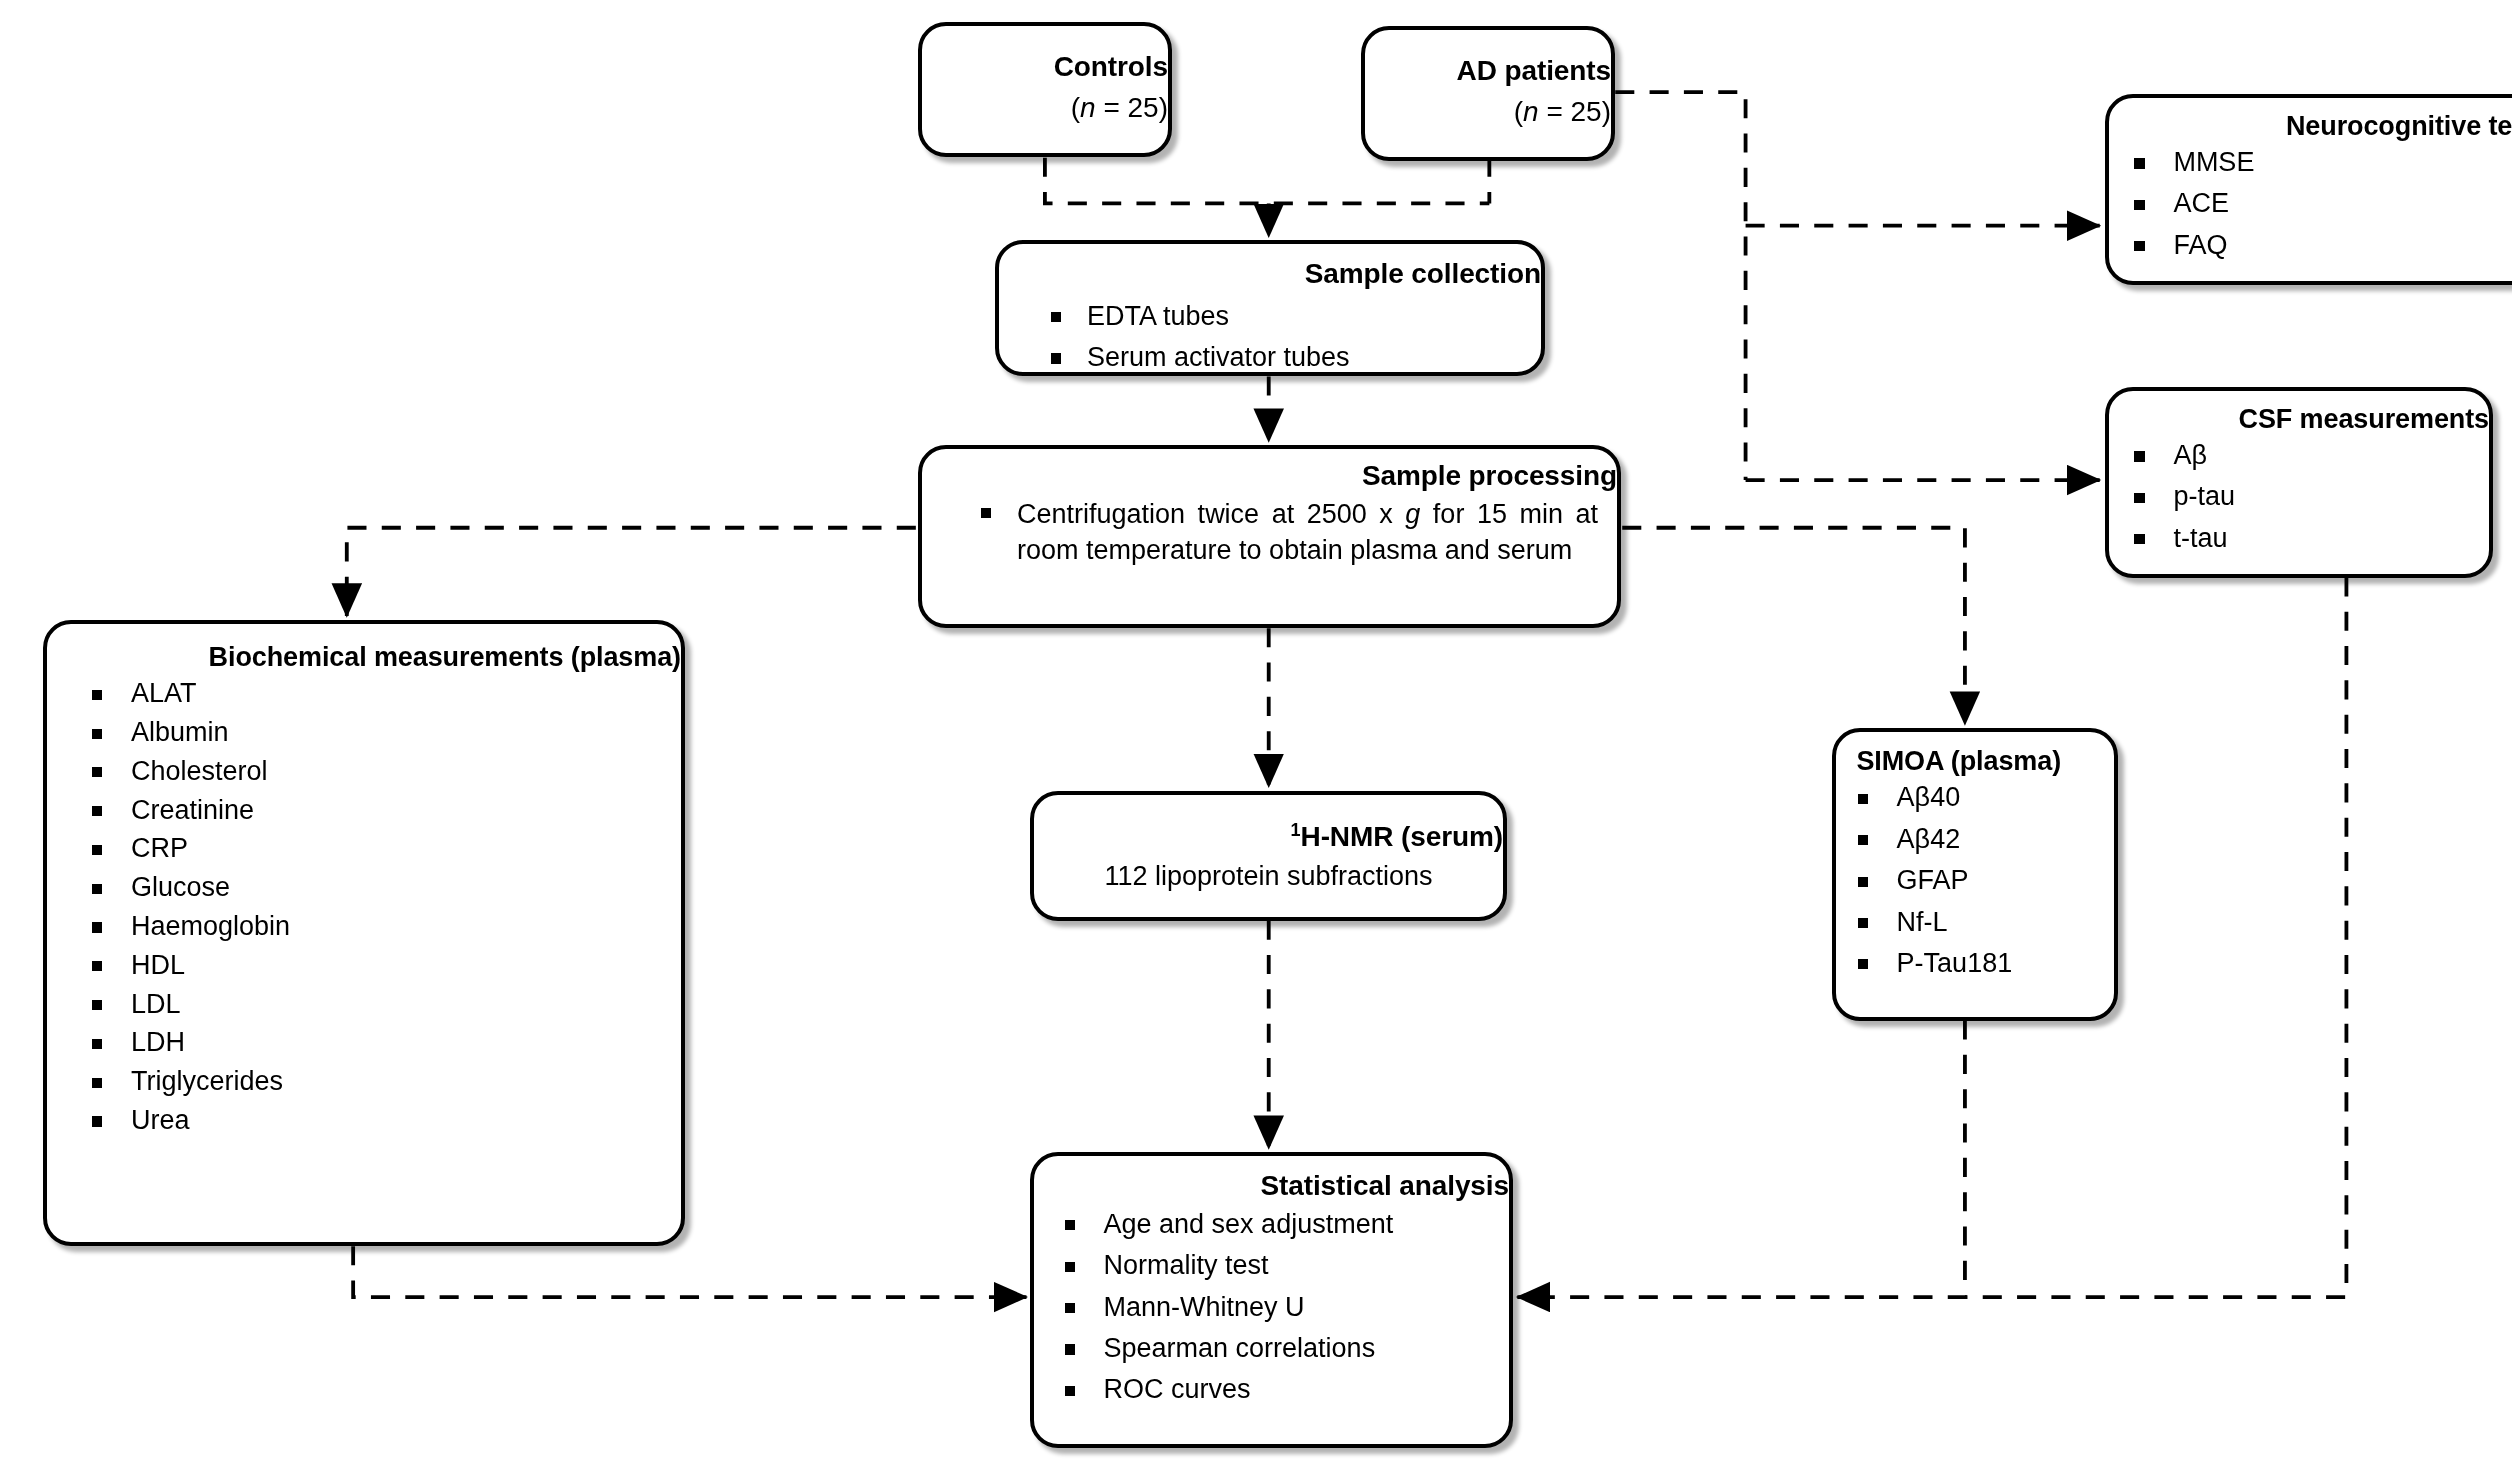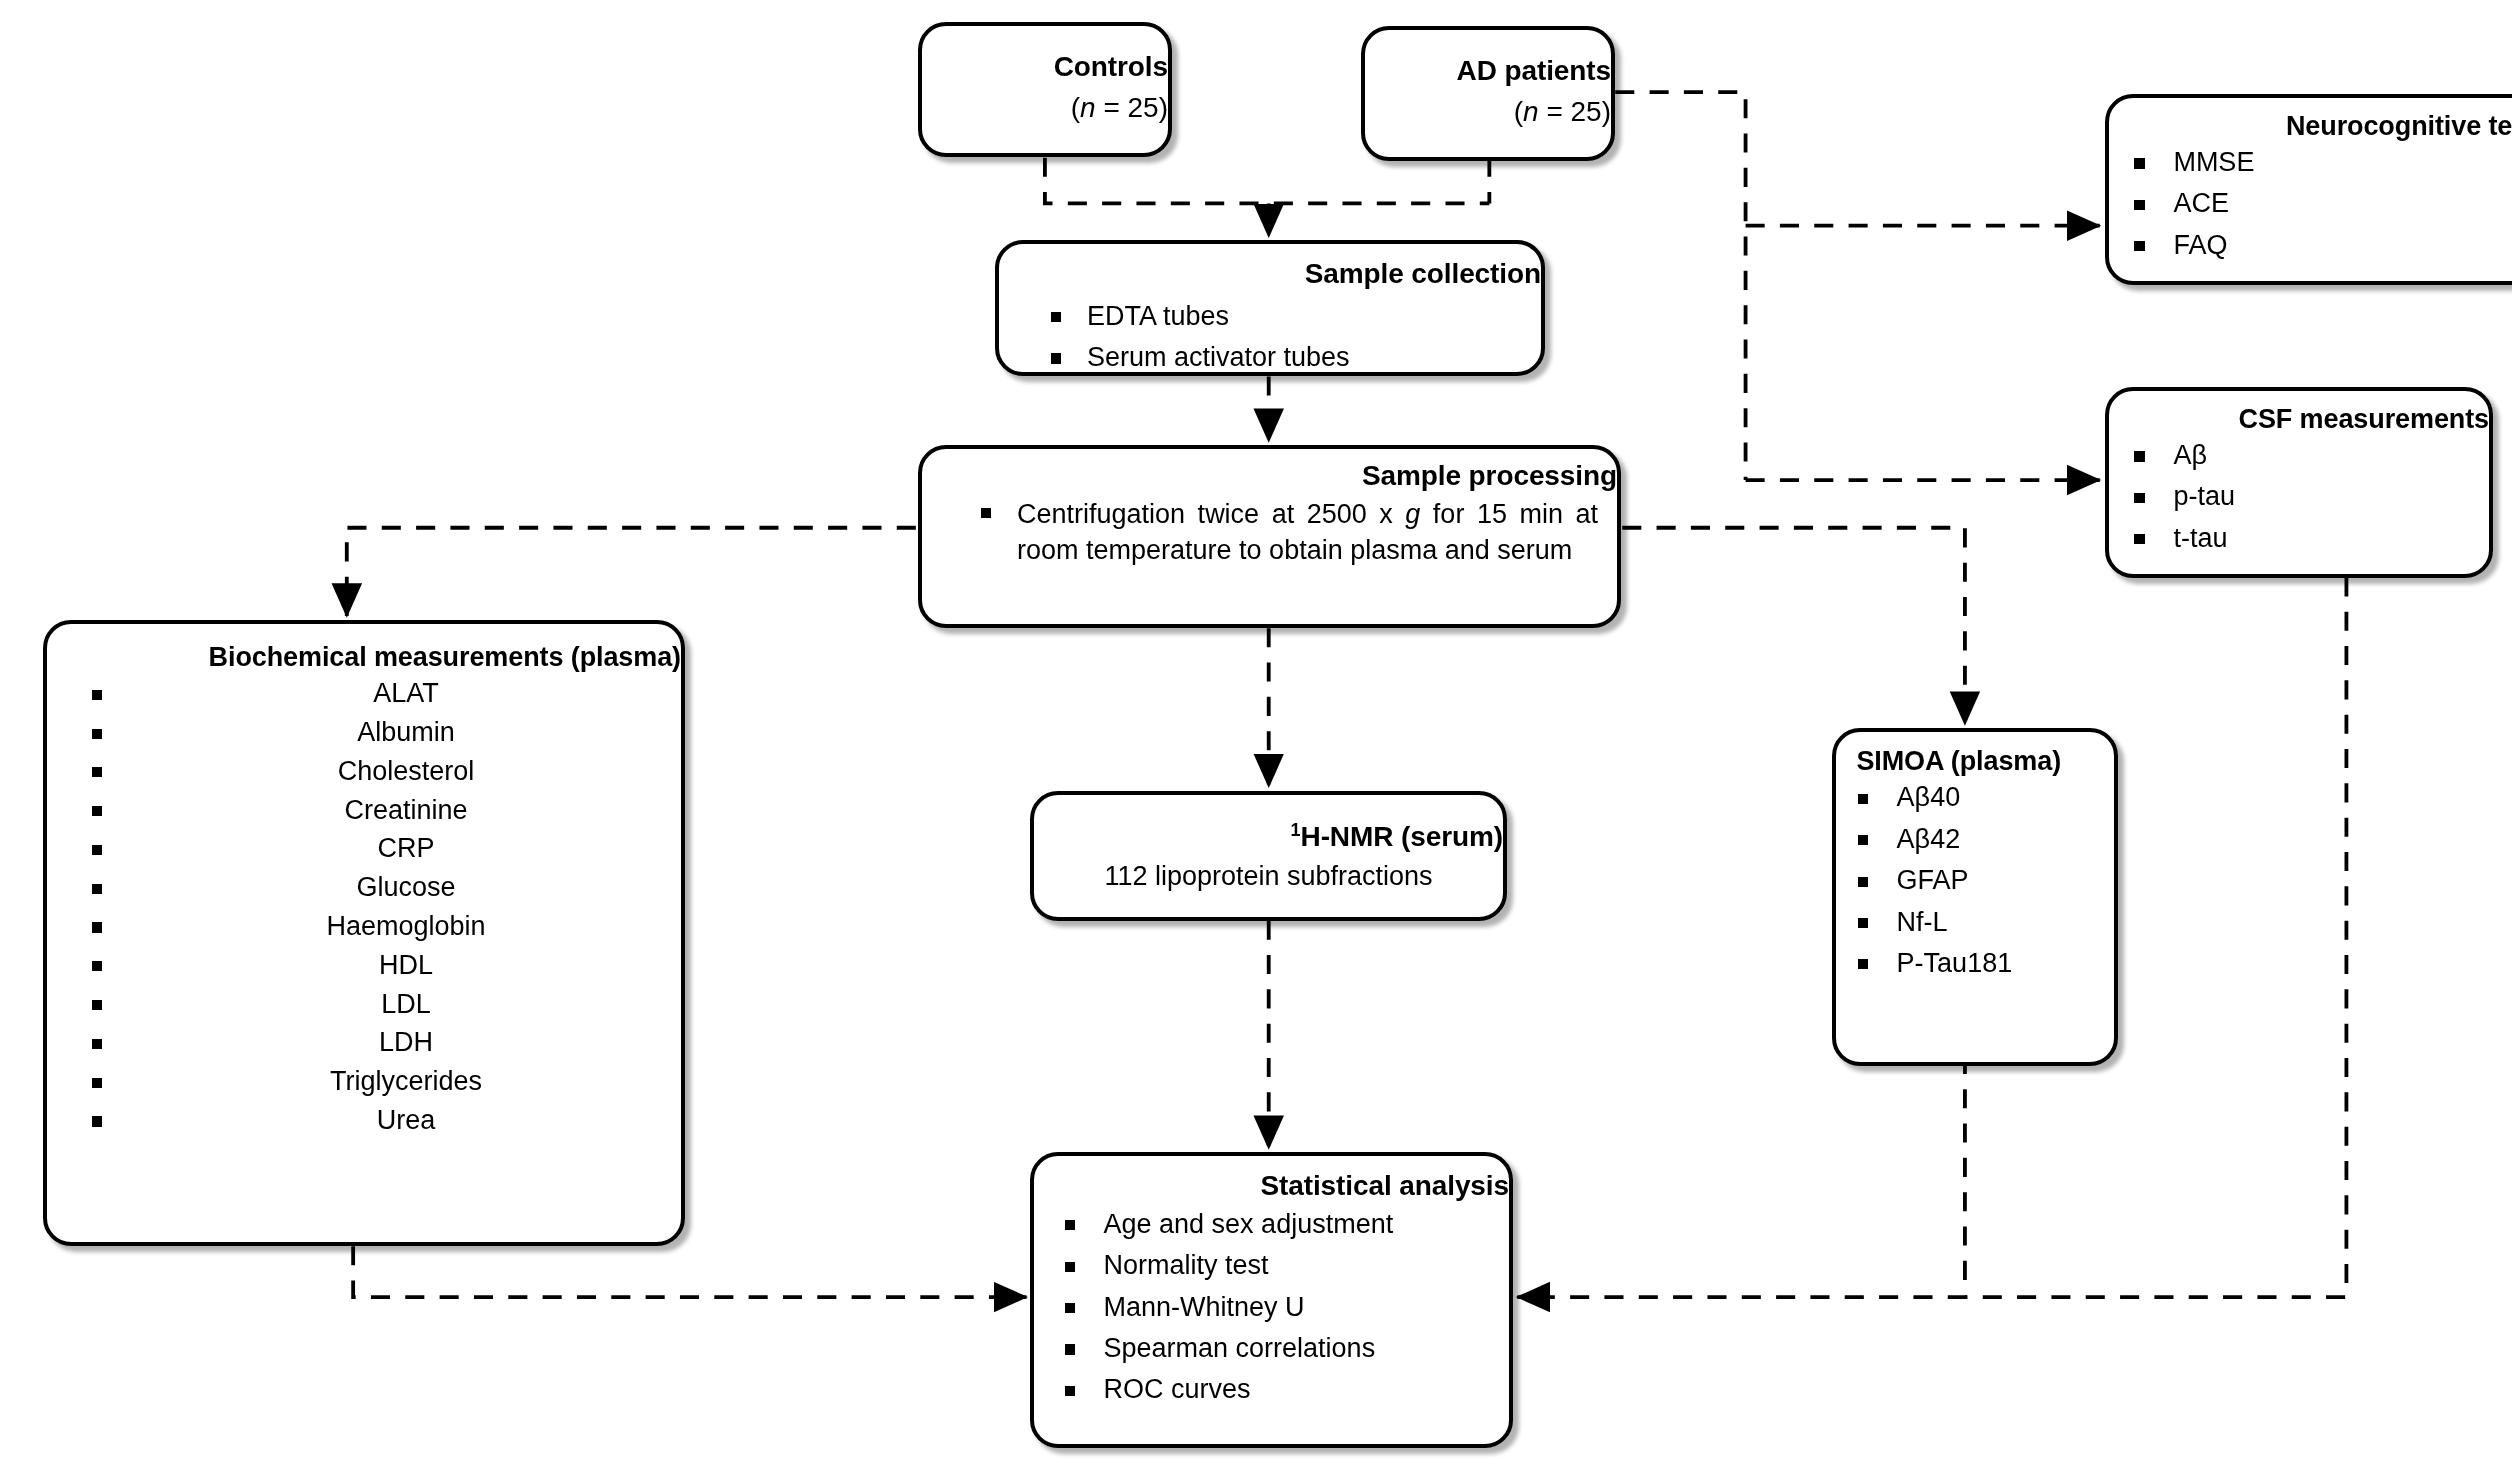--- a/index.html
+++ b/index.html
@@ -49,21 +49,21 @@
 
   
   #node-controls      {left:918px; top:22px;   width:254px;  height:135px;}
   #node-ad            {left:1361px; top:26px;   width:254px;  height:135px;}
   #node-sample-collection {left:995px; top:240px; width:550px; height:136px;}
   #node-sample-processing {left:918px; top:445px; width:703px; height:183px;}
   #node-neuro         {left:2105px; top:94px;  width:450px;  height:191px;}
   #node-csf           {left:2105px; top:387px;  width:388px;  height:191px;}
   #node-biochem       {left:43px;   top:620px;  width:642px; height:626px;}
   #node-nmr           {left:1030px; top:791px; width:477px;  height:130px;}
-  #node-simoa         {left:1832px; top:728px; width:286px;  height:338px;}
+  #node-simoa         {left:1832px; top:728px; width:286px;  height:293px;}
   #node-stats         {left:1030px; top:1152px; width:483px;  height:296px;}
 
   
   #node-controls .title,#node-ad .title{font-size:28px;margin-top:25.4px;}
   #node-controls .subtitle,#node-ad .subtitle{font-size:28px;margin-top:9px;text-align:right;}
   .ital{font-style:italic;}
 
   #node-sample-collection .title{font-size:28px;margin-top:14px;}
   #node-sample-collection ul{margin:10.2px 0 0 52px;font-size:27px;}
   #node-sample-collection li{padding-left:36px;margin-bottom:9px;}
@@ -74,21 +74,21 @@
     text-align:justify;text-align-last:left;line-height:1.34;
   }
   #node-sample-processing .body .bul{position:absolute;left:0;top:0.46em;width:10.2px;height:10.2px;background:#000;}
 
   #node-neuro .title,#node-csf .title{font-size:27px;margin-top:12.7px;}
   #node-neuro ul,#node-csf ul{margin:5.1px 0 0 25.4px;font-size:27px;}
   #node-neuro li,#node-csf li{padding-left:39px;margin-bottom:9px;}
 
   #node-biochem .title{font-size:27px;margin-top:18px;}
   #node-biochem ul{margin:5.1px 0 0 45px;font-size:27px;}
-  #node-biochem li{padding-left:39px;margin-bottom:6.4px;text-align:center;}
+  #node-biochem li{padding-left:39px;margin-bottom:6.4px;}
 
   #node-nmr .title{font-size:28px;margin-top:25.4px;}
   #node-nmr .subtitle{font-size:27px;margin-top:7.6px;}
   #node-nmr .title sup{font-size:18px;vertical-align:super;}
 
   #node-simoa .title{font-size:27px;margin-top:14px;text-align:left;margin-left:20.4px;}
   #node-simoa ul{margin:5.1px 0 0 21.6px;font-size:27px;}
   #node-simoa li{padding-left:39px;margin-bottom:9px;}
 
   #node-stats .title{font-size:28px;margin-top:14px;}

